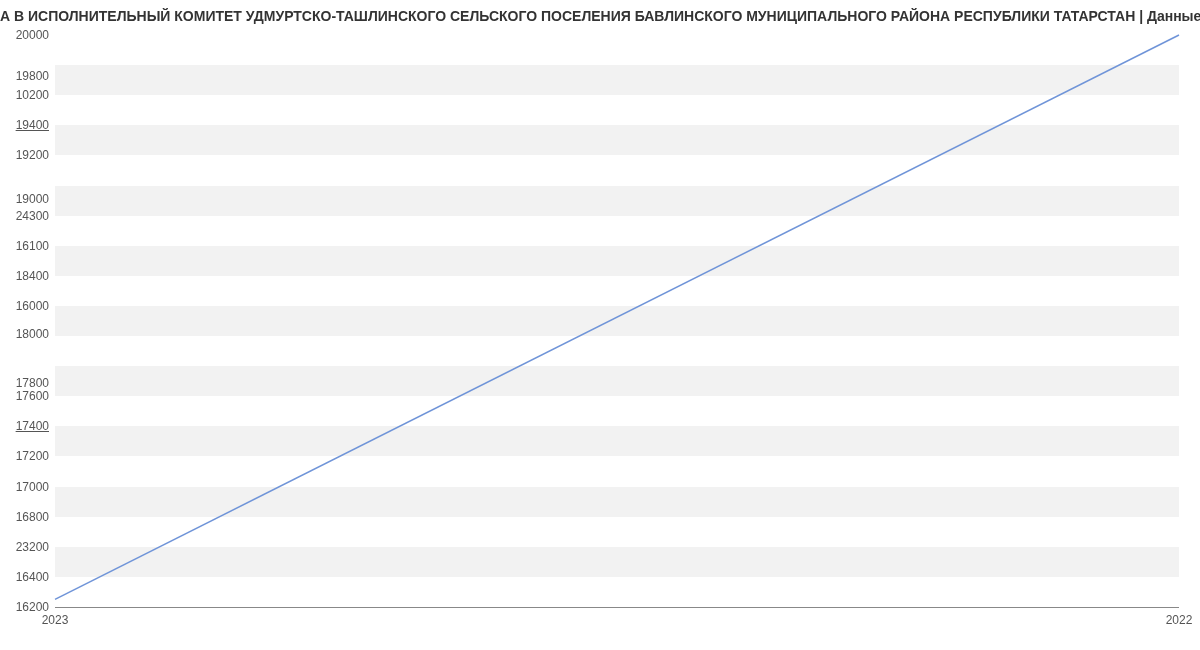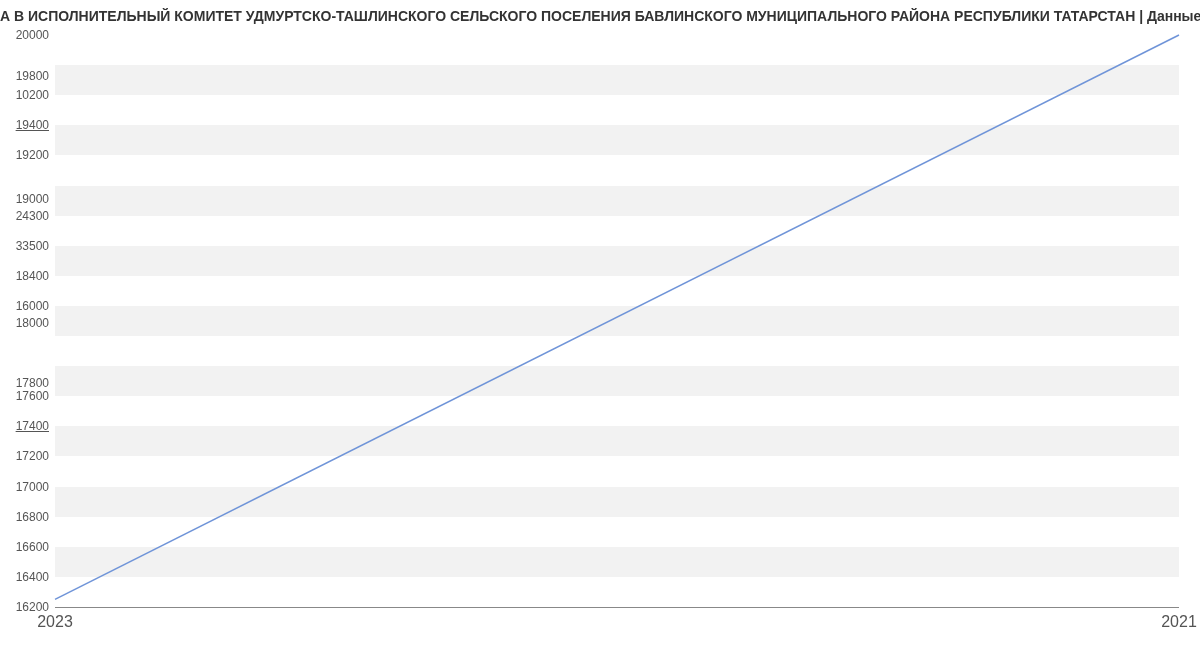--- a/index.html
+++ b/index.html
@@ -48,21 +48,21 @@
     margin-right: 6px;
     font-size: 12px;
     color: #555;
     transform: translateY(-50%);
     white-space: nowrap;
   }
   .x-tick {
     position: absolute;
     top: 100%;
     margin-top: 6px;
-    font-size: 16px;
+    font-size: 12px;
     color: #545454;
     transform: translateX(-50%);
   }
   svg.line-layer {
     position: absolute;
     left: 0;
     top: 0;
     width: 100%;
     height: 100%;
     overflow: visible;
@@ -86,34 +86,34 @@
       <div class="band" style="top: 270.947px; height: 30.1053px;"></div>
       <div class="band" style="top: 331.158px; height: 30.1053px;"></div>
       <div class="band" style="top: 391.368px; height: 30.1053px;"></div>
       <div class="band" style="top: 451.579px; height: 30.1053px;"></div>
       <div class="band" style="top: 511.789px; height: 30.1053px;"></div>
     <svg class="line-layer" id="svg" preserveAspectRatio="none" viewBox="0 0 1124 572">
         <path d="M0,564.3231578947368 L1124,0" class="series-path"></path>
       </svg>
   <div class="y-tick" style="top: 572px;">16200</div>
       <div class="y-tick" style="top: 541.895px;">16400</div>
-      <div class="y-tick" style="top: 511.789px;">16600</div>
+      <div class="y-tick" style="top: 511.789px;">23200</div>
       <div class="y-tick" style="top: 481.684px;">16800</div>
       <div class="y-tick" style="top: 451.579px;">17000</div>
       <div class="y-tick" style="top: 421.474px;">17200</div>
       <div class="y-tick" style="top: 391.368px; text-decoration: underline;">17400</div>
       <div class="y-tick" style="top: 361.263px;">17600</div>
       <div class="y-tick" style="top: 348px;">17800</div>
-      <div class="y-tick" style="top: 288px;">18000</div>
+      <div class="y-tick" style="top: 299px;">18000</div>
       <div class="y-tick" style="top: 270.947px;">16000</div>
       <div class="y-tick" style="top: 240.842px;">18400</div>
-      <div class="y-tick" style="top: 210.737px;">33500</div>
+      <div class="y-tick" style="top: 210.737px;">16100</div>
       <div class="y-tick" style="top: 180.632px;">24300</div>
       <div class="y-tick" style="top: 164px; text-align: center;">19000</div>
       <div class="y-tick" style="top: 120.421px;">19200</div>
       <div class="y-tick" style="top: 90.3158px; text-decoration: underline;">19400</div>
       <div class="y-tick" style="top: 60.2105px;">10200</div>
       <div class="y-tick" style="top: 41px;">19800</div>
       <div class="y-tick" style="top: 0px;">20000</div>
       <div class="x-tick" style="left: 0px;">2023</div>
-      <div class="x-tick" style="left: 1124px;">2021</div>
+      <div class="x-tick" style="left: 1124px;">2022</div>
     </div>
 </div>
 
 </body></html>

